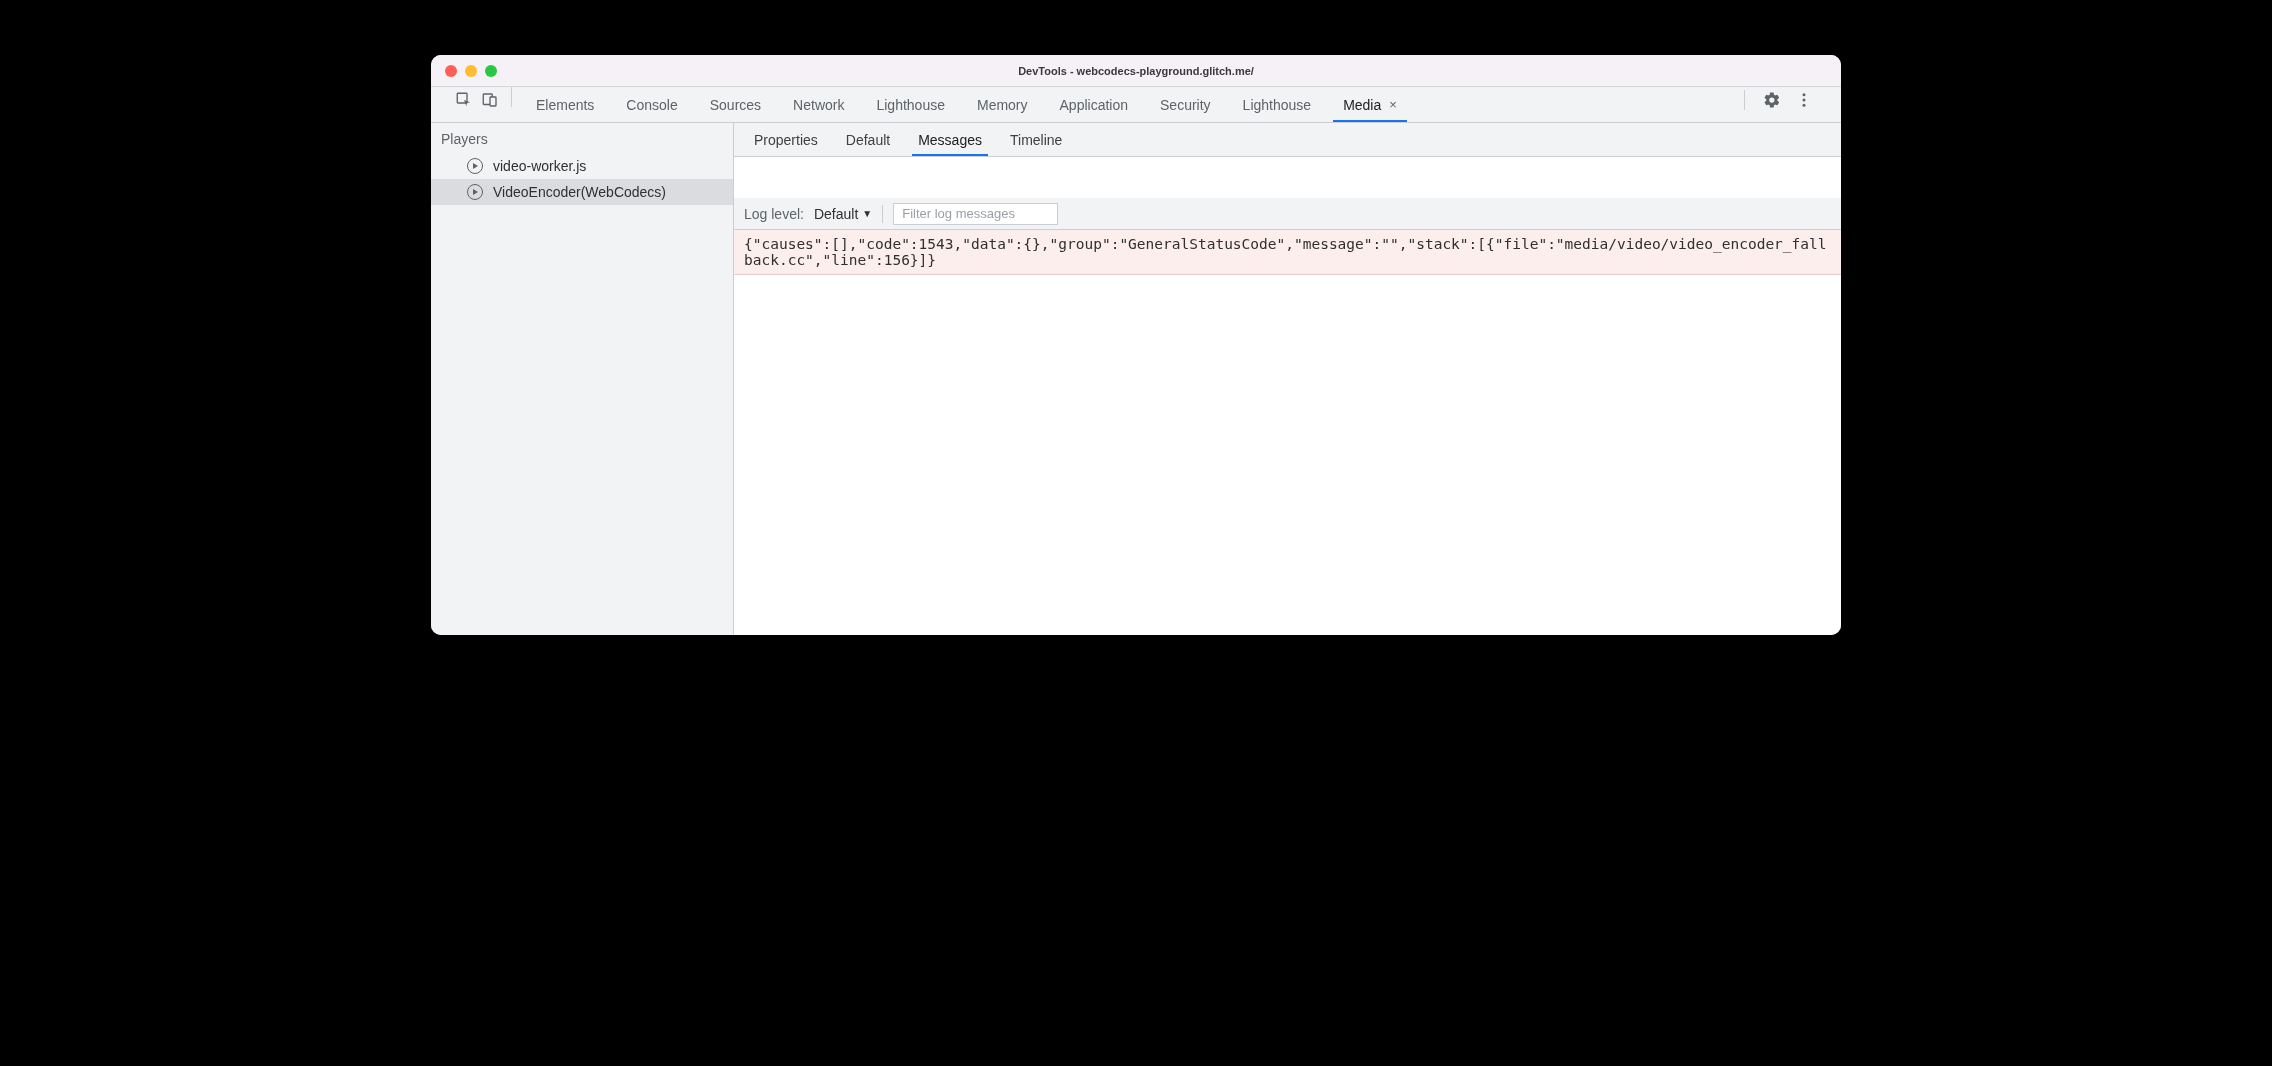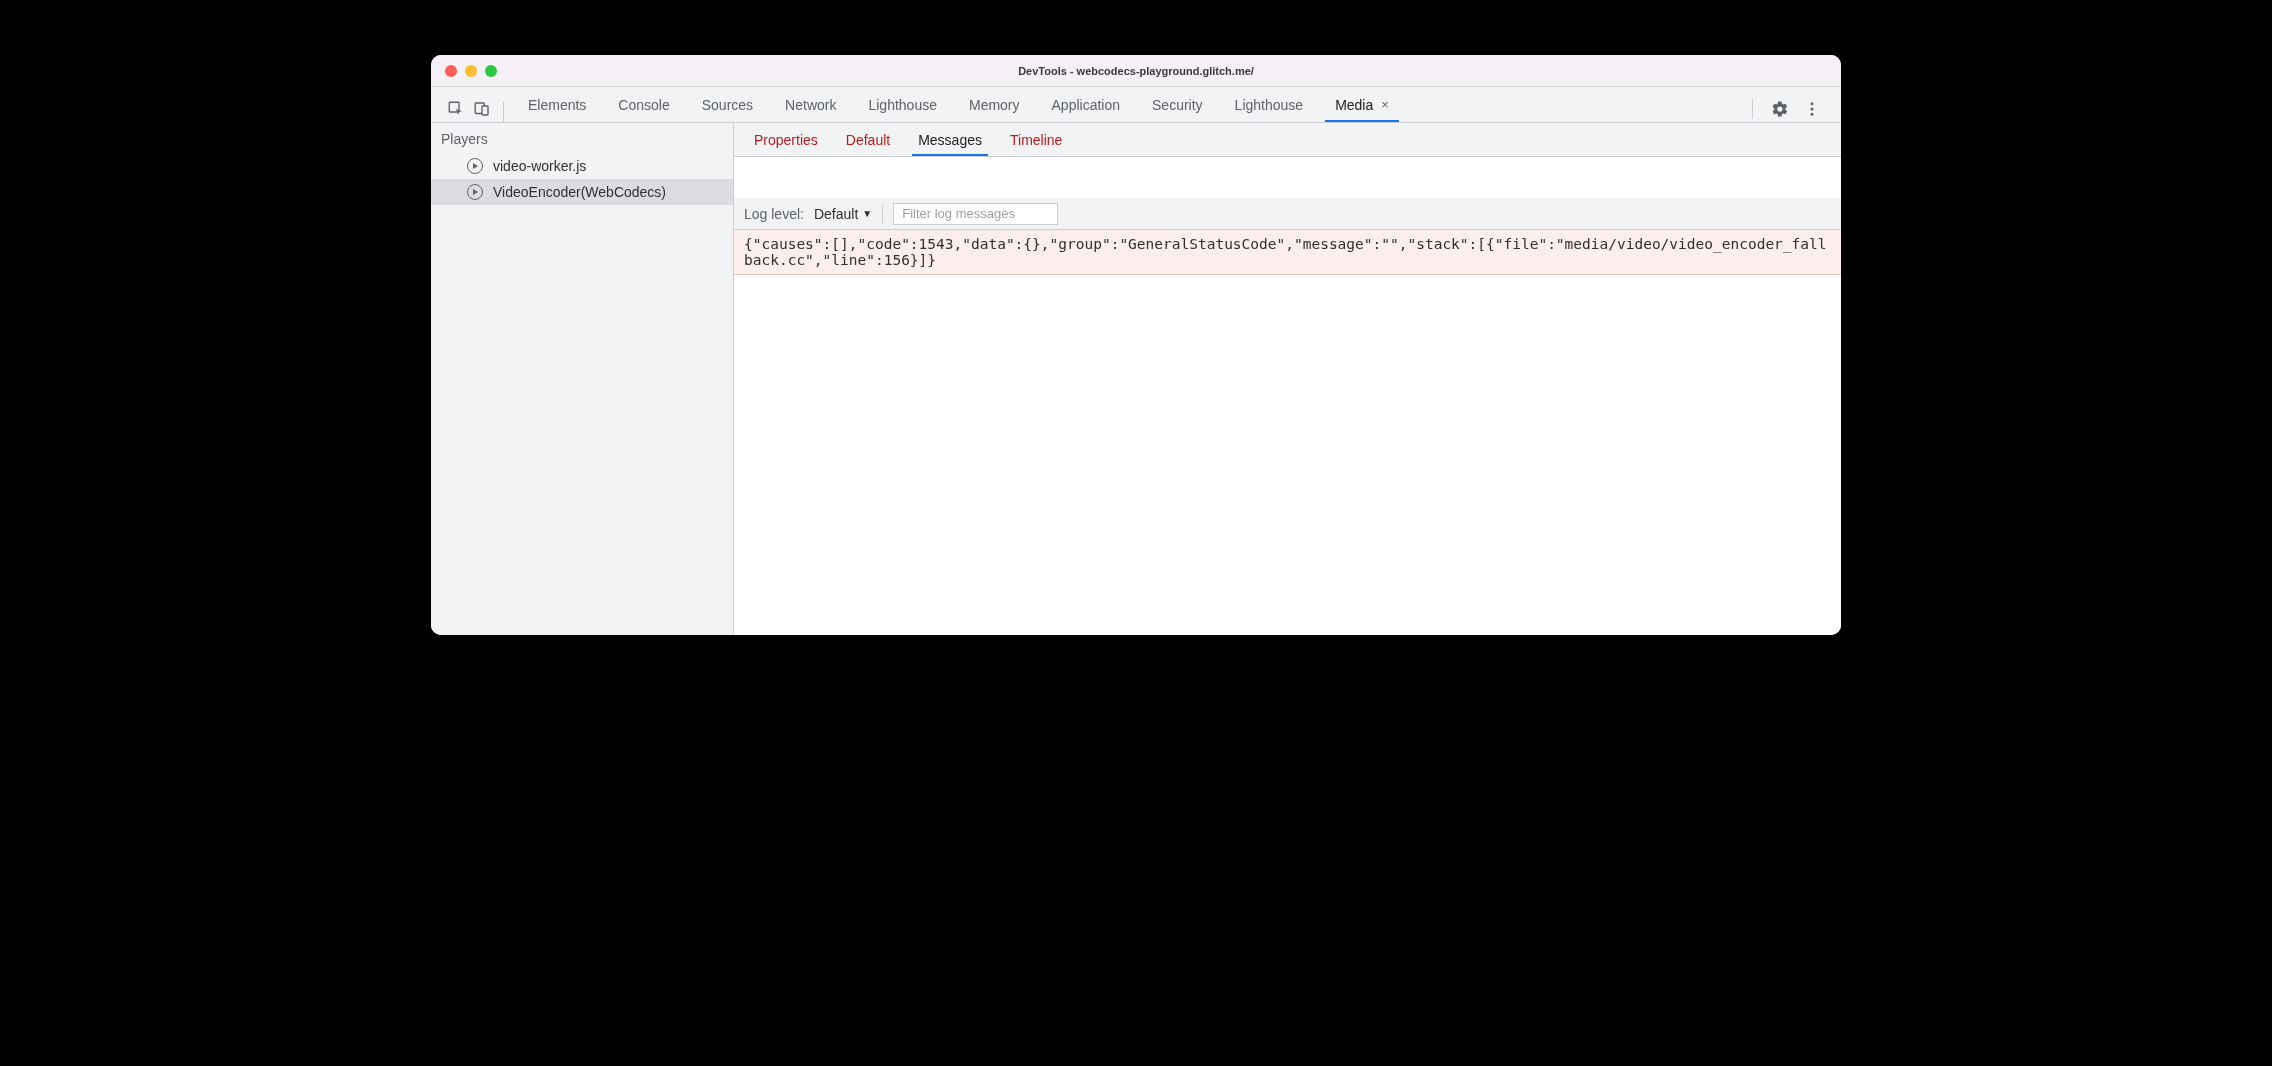--- a/index.html
+++ b/index.html
@@ -47,22 +47,22 @@
     font-size: 11px;
     font-weight: 600;
     color: #3a3a3a;
     pointer-events: none;
   }
   .toolbar {
     height: 36px;
     background: #f1f3f4;
     border-bottom: 1px solid #cacdd1;
     display: flex;
-    align-items: flex-end;
-    padding: 0 12px;
+    align-items: flex-start;
+    padding: 0 20px;
     font-size: 14px;
     color: #5f6368;
   }
   .toolbar .icon-btn {
     width: 26px; height: 26px;
     display: flex; align-items: center; justify-content: center;
     cursor: pointer;
     color: #5f6368;
   }
   .toolbar .divider {
@@ -145,21 +145,21 @@
     background: #f1f3f4;
     border-bottom: 1px solid #cacdd1;
     display: flex;
     align-items: stretch;
     padding-left: 6px;
     font-size: 14px;
   }
   .subtab {
     padding: 0 14px;
     display:flex; align-items:center;
-    color: #b91c1c;
+    color: #404040;
     cursor:pointer;
     position:relative;
   }
   .subtab.active { color: #202124; }
   .subtab.active::after {
     content:"";
     position:absolute; left:8px; right:8px; bottom:0;
     height:2px; background:#1a73e8;
   }
   .filterbar {

